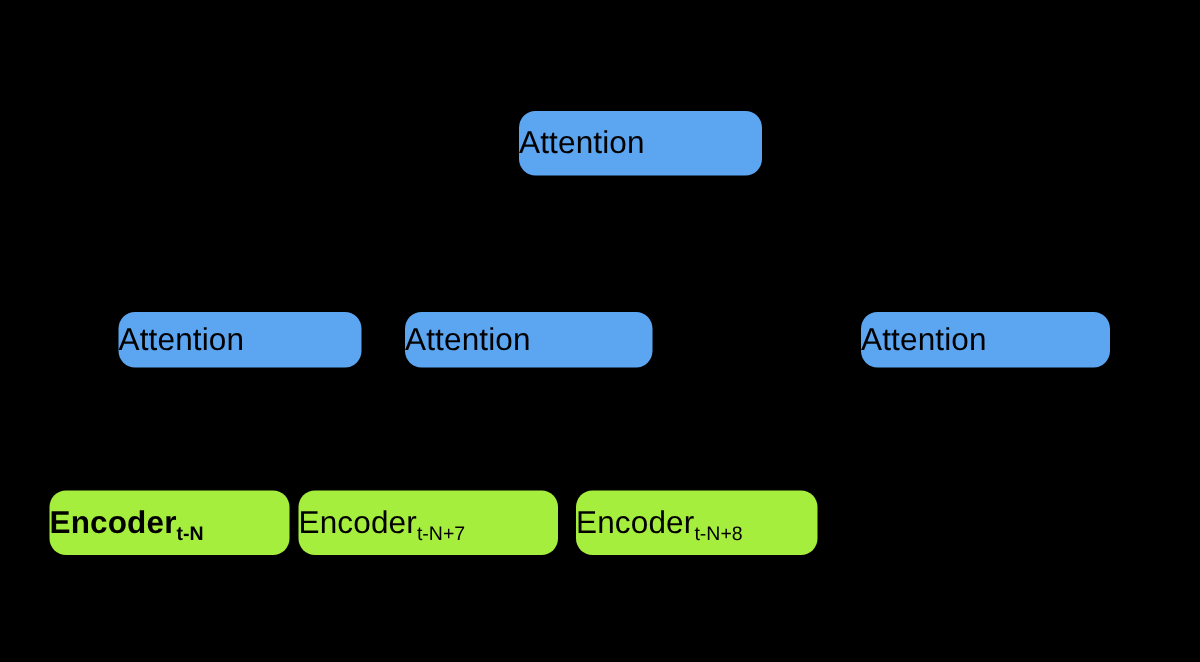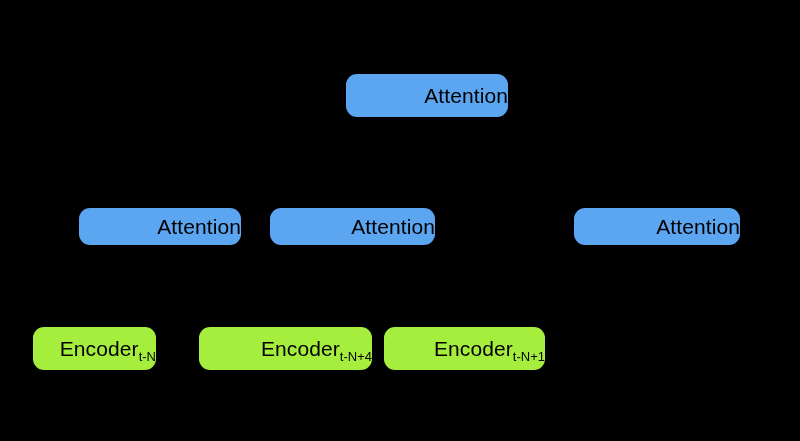--- a/index.html
+++ b/index.html
@@ -13,28 +13,27 @@
     width: 800px;
     height: 441px;
     background: #000000;
     overflow: hidden;
     font-family: "Liberation Sans", sans-serif;
   }
   .node {
     position: absolute;
     display: flex;
     align-items: center;
-    justify-content: flex-end;
+    justify-content: flex-start;
     box-sizing: border-box;
     border-radius: 11px;
     color: #000000;
     font-weight: 400;
     white-space: nowrap;
     letter-spacing: 0.1px;
-    padding-left: 20px;
   }
   .node-attention {
     background: #5CA5F0;
     font-size: 21px;
   }
   .node-encoder {
     background: #A6EE3E;
     font-size: 21px;
   }
   .node-label {
@@ -62,26 +61,26 @@
   </div>
 
   <div class="node node-attention" style="left:270px; top:208px; width:165px; height:37px;">
     <span class="node-label">Attention</span>
   </div>
 
   <div class="node node-attention" style="left:574px; top:208px; width:166px; height:37px;">
     <span class="node-label">Attention</span>
   </div>
 
-  <div class="node node-encoder" style="left:33px; top:327px; width:123px; height:43px;">
+  <div class="node node-encoder" style="left:33px; top:327px; width:160px; height:43px;font-weight:bold;">
     <span class="node-label"><span>Encoder</span><span class="sub">t-N</span></span>
   </div>
 
   <div class="node node-encoder" style="left:199px; top:327px; width:173px; height:43px;">
-    <span class="node-label"><span>Encoder</span><span class="sub">t-N+4</span></span>
+    <span class="node-label"><span>Encoder</span><span class="sub">t-N+7</span></span>
   </div>
 
   <div class="node node-encoder" style="left:384px; top:327px; width:161px; height:43px;">
-    <span class="node-label"><span>Encoder</span><span class="sub">t-N+1</span></span>
+    <span class="node-label"><span>Encoder</span><span class="sub">t-N+8</span></span>
   </div>
 
 
 </div>
 
 </body></html>

